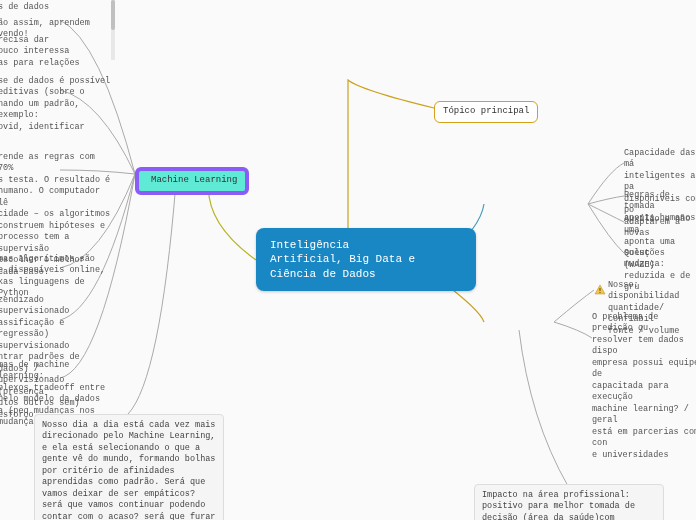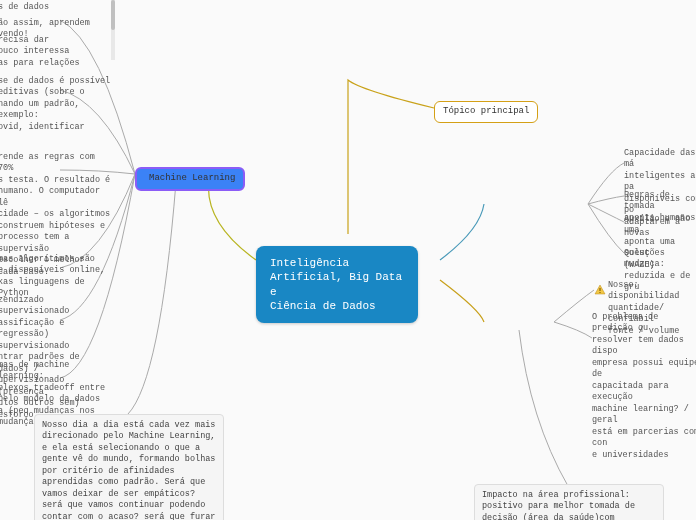--- a/index.html
+++ b/index.html
@@ -56,22 +56,22 @@
     padding: 10px 14px;
     border-radius: 8px;
     box-shadow: 0 1px 3px rgba(0,0,0,0.2);
   }
   .topic-main {
     background: #fff;
     border: 1px solid #d4a016;
     color: #333;
   }
   .ml {
-    background: #3b82f6;
-    border: 2px solid #8b5cf6;
+    background: #5eead4;
+    border: 4px solid #8b5cf6;
     padding-left: 12px;
   }
   .ia {
     background: #61b5d4;
     border: 1px solid #3a94b4;
   }
   .cd {
     background: #f0c437;
     border: 1px solid #cba51a;
   }
@@ -110,21 +110,21 @@
     <path d="M 519 330 Q 530 420 568 486" stroke="#aaa" stroke-width="1" fill="none"></path>
     <path d="M 176 182 Q 160 380 128 414" stroke="#aaa" stroke-width="1" fill="none"></path>
     <path d="M 135 174 Q 100 170 60 170" stroke="#aaa" stroke-width="1" fill="none"></path>
     <path d="M 135 174 Q 100 100 60 90" stroke="#aaa" stroke-width="1" fill="none"></path>
     <path d="M 135 174 Q 100 40 60 20" stroke="#aaa" stroke-width="1" fill="none"></path>
     <path d="M 135 174 Q 100 260 60 268" stroke="#aaa" stroke-width="1" fill="none"></path>
     <path d="M 135 174 Q 100 310 60 320" stroke="#aaa" stroke-width="1" fill="none"></path>
     <path d="M 135 174 Q 100 370 60 378" stroke="#aaa" stroke-width="1" fill="none"></path>
   </svg>
 
-  <div class="node central" style="left:256px; top:246px; width:162px;">
+  <div class="node central" style="left:256px; top:228px; width:220px;">
     <span style="white-space:pre-line;">Inteligência
 Artificial, Big Data e
 Ciência de Dados</span>
   </div>
 
   <div class="node topic-main" style="left:434px; top:101px;">
     <span>Tópico principal</span>
   </div>
 
   <div class="node ml" style="left:135px; top:167px;">

